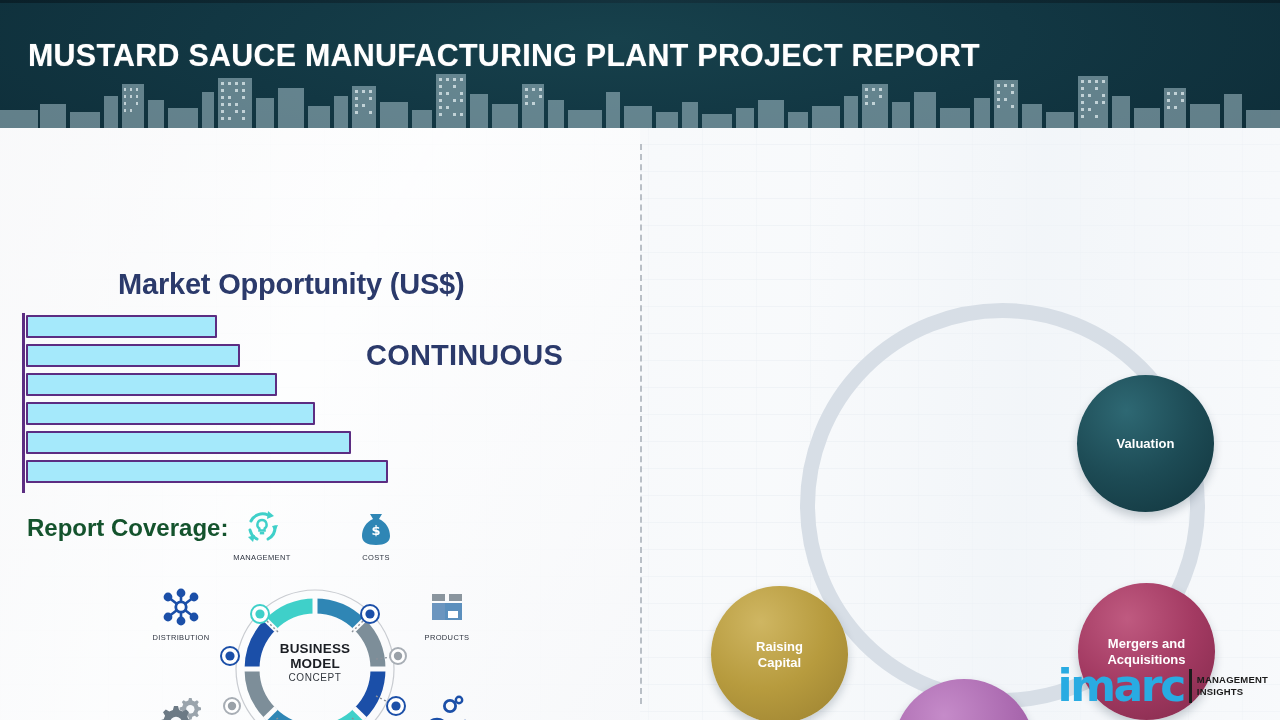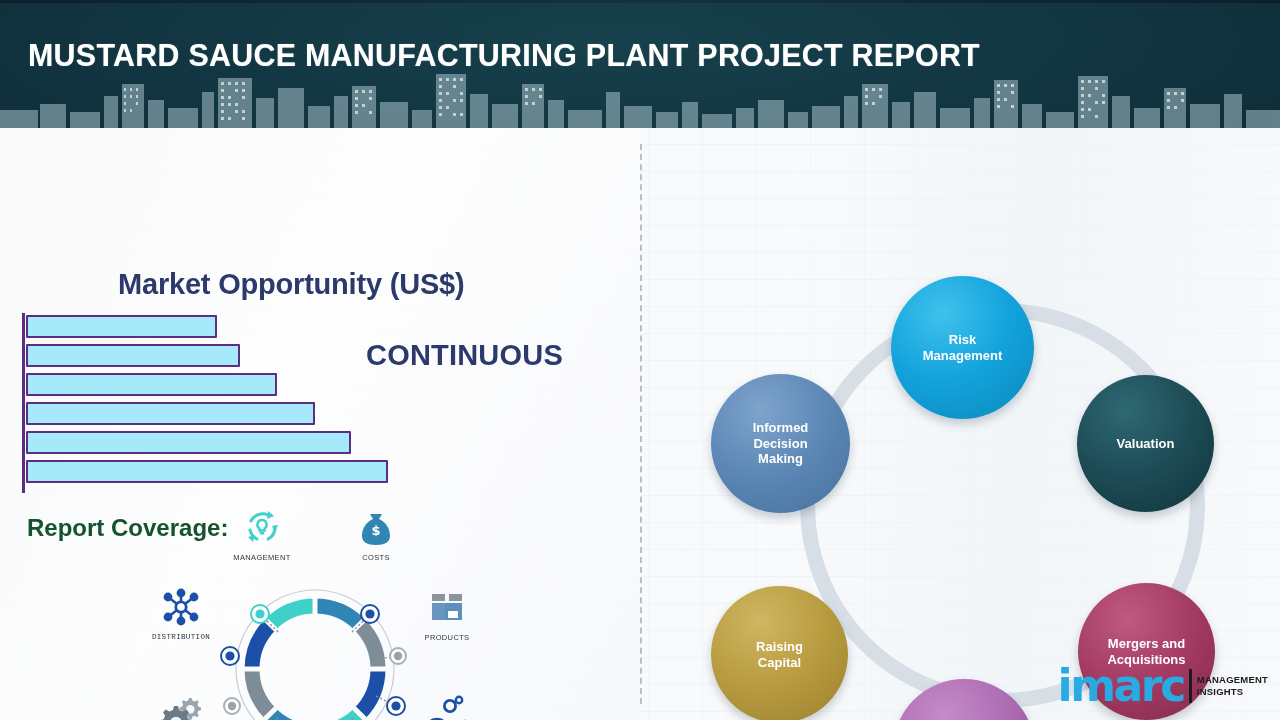--- a/index.html
+++ b/index.html
@@ -379,20 +379,25 @@
           <circle cx="240" cy="228" r="4.6" fill="#3fd0c9"></circle>
         <circle cx="130" cy="228" r="9" fill="#ffffff" stroke="#1b7fa8" stroke-width="2"></circle>
           <circle cx="130" cy="228" r="4.6" fill="#1b7fa8"></circle>
         <circle cx="102" cy="200" r="8" fill="#ffffff" stroke="#a8aeb5" stroke-width="2"></circle>
           <circle cx="102" cy="200" r="4.2" fill="#9aa1a8"></circle>
         <circle cx="100" cy="150" r="9" fill="#ffffff" stroke="#1b4fa8" stroke-width="2"></circle>
           <circle cx="100" cy="150" r="4.6" fill="#1b4fa8"></circle>
       </g>
     </svg>
 
+    <div style="position:absolute; left:125px; top:135px; width:120px; text-align:center;">
+      <div style="font-size:13.5px; font-weight:bold; color:#1b1e24; letter-spacing:.2px; line-height:15px;">BUSINESS</div>
+      <div style="font-size:13.5px; font-weight:bold; color:#1b1e24; letter-spacing:.2px; line-height:15px;">MODEL</div>
+      <div style="font-size:10px; color:#33383f; letter-spacing:.6px; line-height:14px;">CONCEPT</div>
+    </div>
 
     <div class="bm-item" style="left:89px; top:-2px;">
       <div class="glyph">
         <svg width="40" height="40" viewBox="0 0 40 40">
           <g fill="none" stroke="#3fd0c9" stroke-width="3" stroke-linecap="round">
             <path d="M9 14 A13 13 0 0 1 26 8"></path>
             <path d="M33 20 A13 13 0 0 1 26 32"></path>
             <path d="M8 23 A13 13 0 0 0 15 32"></path>
           </g>
           <g fill="#3fd0c9">
@@ -412,21 +417,21 @@
     <div class="bm-item" style="left:203px; top:-2px;">
       <div class="glyph">
         <svg width="38" height="40" viewBox="0 0 38 40">
           <path d="M13 7 l12 0 l-3 5 c7 3 11 10 11 17 c0 6 -5 9 -14 9 c-9 0 -14 -3 -14 -9 c0 -7 4 -14 11 -17 z" fill="#2f86b5"></path>
           <text x="19" y="28" font-family="DejaVu Sans, sans-serif" font-size="13" font-weight="bold" fill="#ffffff" text-anchor="middle">$</text>
         </svg>
       </div>
       <div class="cap">COSTS</div>
     </div>
 
-    <div class="bm-item" style="left:8px; top:78px;font-family:Liberation Mono, monospace;">
+    <div class="bm-item" style="left:8px; top:78px;">
       <div class="glyph">
         <svg width="44" height="40" viewBox="0 0 44 40">
           <g stroke="#1b4fa8" stroke-width="2.6">
             <line x1="22" y1="20" x2="9" y2="10"></line>
               <line x1="22" y1="20" x2="9" y2="30"></line>
             <line x1="22" y1="20" x2="35" y2="10"></line>
               <line x1="22" y1="20" x2="35" y2="30"></line>
             <line x1="22" y1="20" x2="22" y2="6"></line>
               <line x1="22" y1="20" x2="22" y2="34"></line>
           </g>
@@ -485,27 +490,20 @@
 
     </div>
 
   </div>
 
   <div id="cost-wrap">
 
     <div id="ring" style="left:160px; top:175px; width:405px; height:405px;"></div>
 
 
-    <div class="node" style="left:251px; top:148px; width:143px; height:143px;
-                background:radial-gradient(circle at 36% 26%, #3fc1ec 0%, #13a3dc 48%, #0c87bb 100%);">
-      <div>
-        <div>Risk</div>
-        <div>Management</div>
-      </div>
-    </div>
 
     <div class="node" style="left:437px; top:247px; width:137px; height:137px;
                 background:radial-gradient(circle at 36% 26%, #2e6873 0%, #1d4b55 50%, #11343c 100%);">
       <div>
         <div>Valuation</div>
       </div>
     </div>
 
     <div class="node" style="left:438px; top:455px; width:137px; height:137px;
                 background:radial-gradient(circle at 36% 26%, #bf5a80 0%, #a33a62 50%, #82294b 100%);">
@@ -521,28 +519,20 @@
     </div>
 
     <div class="node" style="left:71px; top:458px; width:137px; height:137px;
                 background:radial-gradient(circle at 36% 26%, #cfb662 0%, #b79b3e 50%, #9a8030 100%);">
       <div>
         <div>Raising</div>
         <div>Capital</div>
       </div>
     </div>
 
-    <div class="node" style="left:71px; top:246px; width:139px; height:139px;
-                background:radial-gradient(circle at 36% 26%, #7ea4cb 0%, #5b86b5 50%, #47709c 100%);">
-      <div>
-        <div>Informed</div>
-        <div>Decision</div>
-        <div>Making</div>
-      </div>
-    </div>
 
     <div id="logo">
       <div class="mark">imarc</div>
       <div class="bar"></div>
       <div class="tag">
         <div>MANAGEMENT</div>
         <div>INSIGHTS</div>
       </div>
     </div>
   </div>

